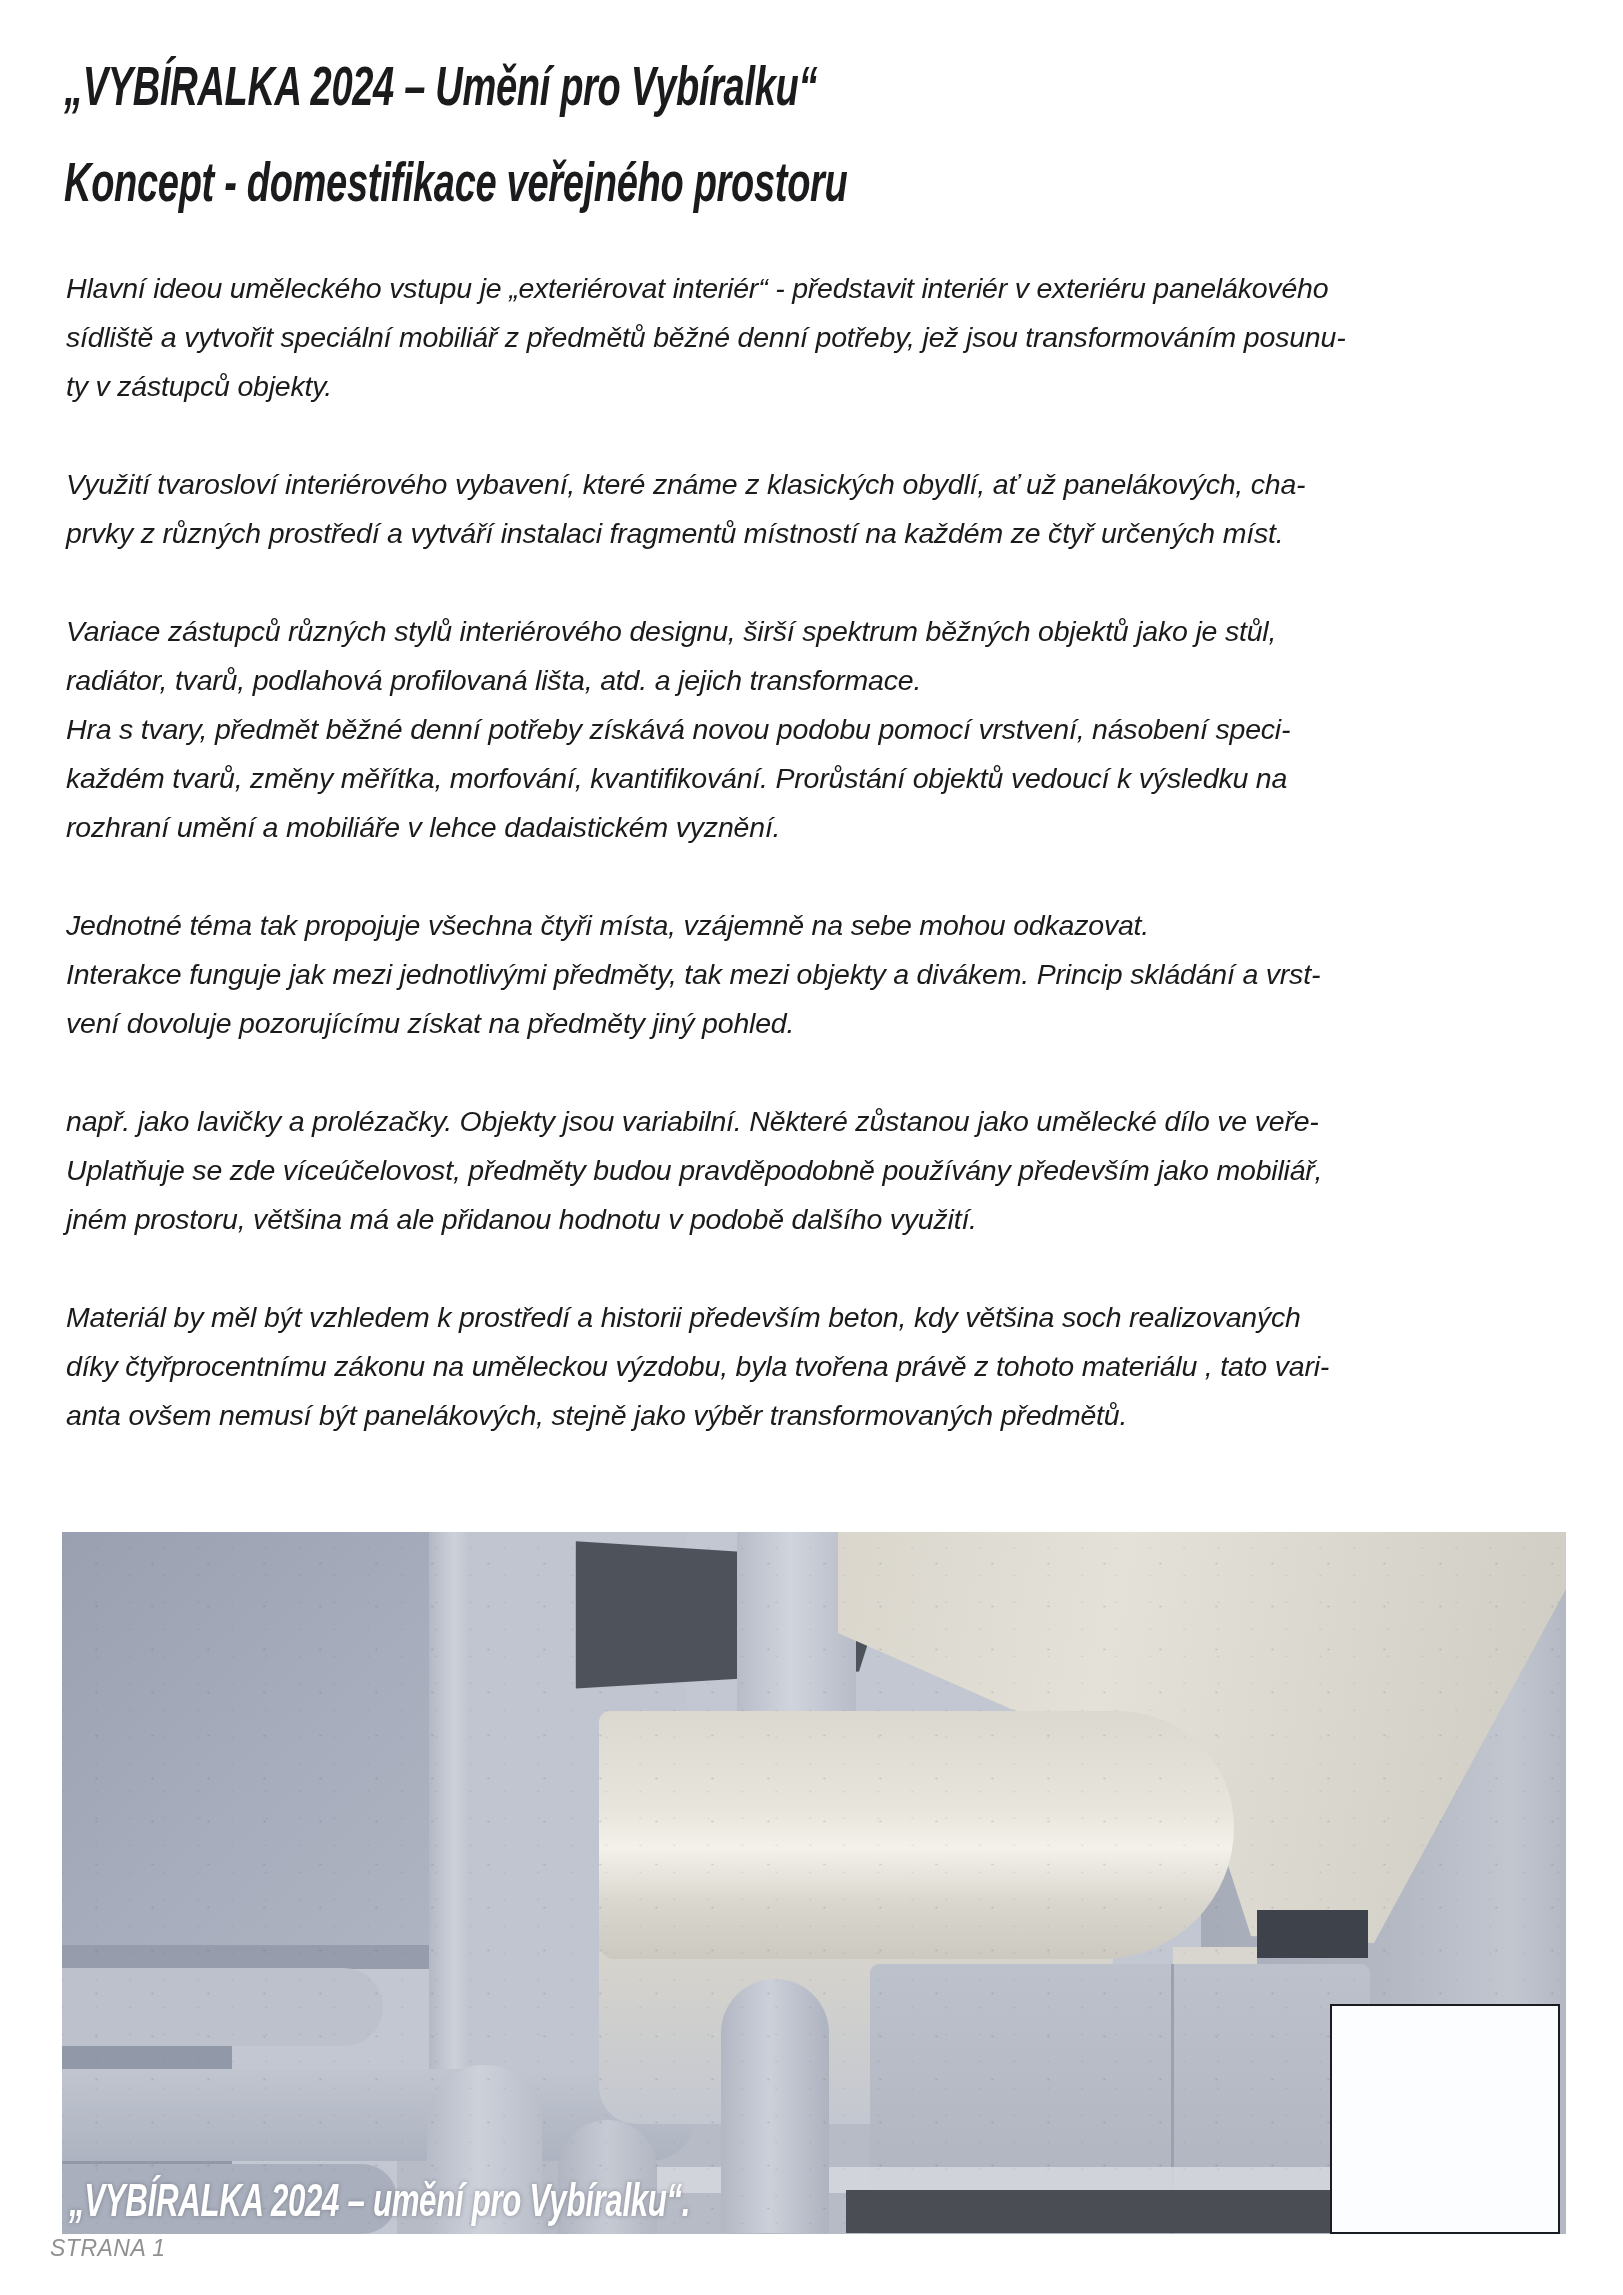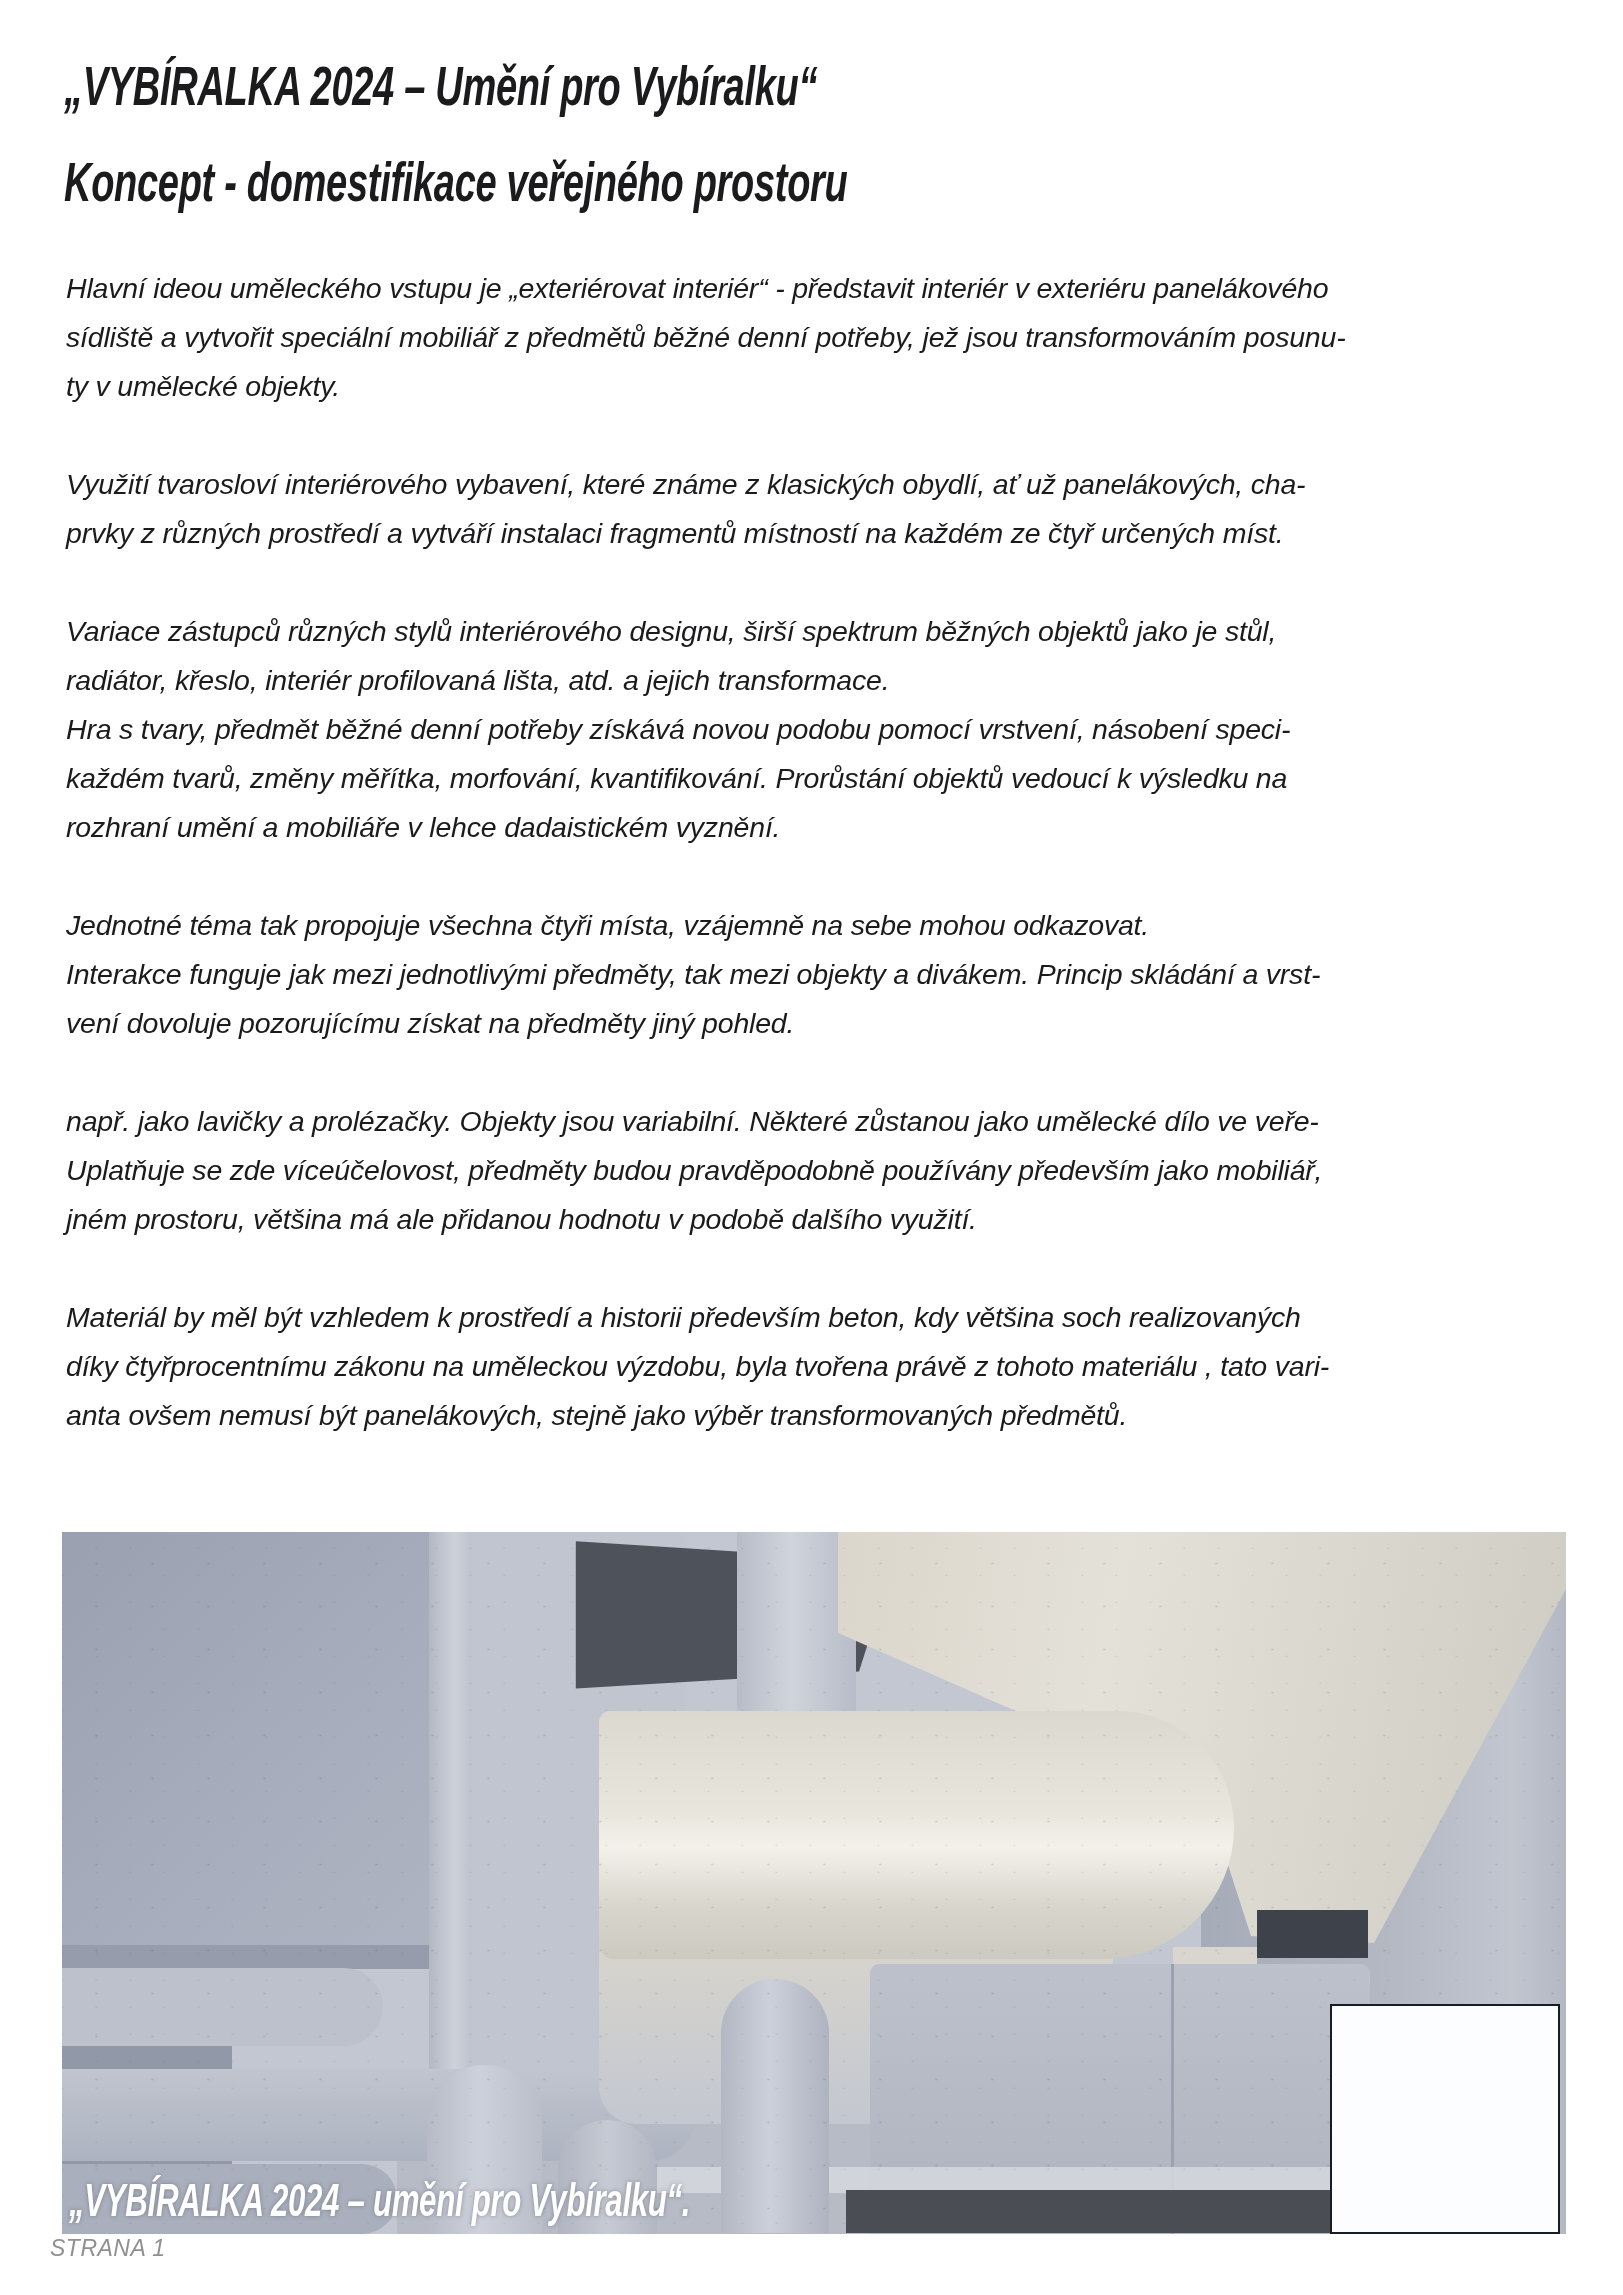--- a/index.html
+++ b/index.html
@@ -92,29 +92,29 @@
 <div class="page">
 
   <div class="doc-title">„VYBÍRALKA 2024 – Umění pro Vybíralku“</div>
 
   <div class="doc-subtitle">Koncept - domestifikace veřejného prostoru</div>
 
   <div class="body-text">
       <div class="para">
         <div class="line">Hlavní ideou uměleckého vstupu je  „exteriérovat interiér“ - představit interiér v exteriéru panelákového</div>
         <div class="line">sídliště a vytvořit speciální mobiliář z předmětů běžné denní potřeby, jež jsou transformováním posunu-</div>
-        <div class="line">ty v umělecké objekty.</div>
+        <div class="line">ty v zástupců objekty.</div>
       </div>
       <div class="para">
         <div class="line">Využití tvarosloví interiérového vybavení, které známe z klasických obydlí, ať už panelákových, cha-</div>
         <div class="line">prvky z různých prostředí a vytváří instalaci fragmentů místností na každém ze čtyř určených míst.</div>
       </div>
       <div class="para">
         <div class="line">Variace zástupců různých stylů interiérového designu, širší spektrum běžných objektů jako je stůl,</div>
-        <div class="line">radiátor, křeslo, interiér profilovaná lišta, atd. a jejich transformace.</div>
+        <div class="line">radiátor, tvarů, podlahová profilovaná lišta, atd. a jejich transformace.</div>
         <div class="line">Hra s tvary, předmět běžné denní potřeby získává novou podobu pomocí vrstvení, násobení speci-</div>
         <div class="line">každém tvarů, změny měřítka, morfování, kvantifikování. Prorůstání objektů vedoucí k výsledku na</div>
         <div class="line">rozhraní umění a mobiliáře v lehce dadaistickém vyznění.</div>
       </div>
       <div class="para">
         <div class="line">Jednotné téma tak propojuje všechna čtyři místa, vzájemně na sebe mohou odkazovat.</div>
         <div class="line">Interakce funguje jak mezi jednotlivými předměty, tak mezi objekty a divákem. Princip skládání a vrst-</div>
         <div class="line">vení dovoluje pozorujícímu získat na předměty jiný pohled.</div>
       </div>
       <div class="para">

